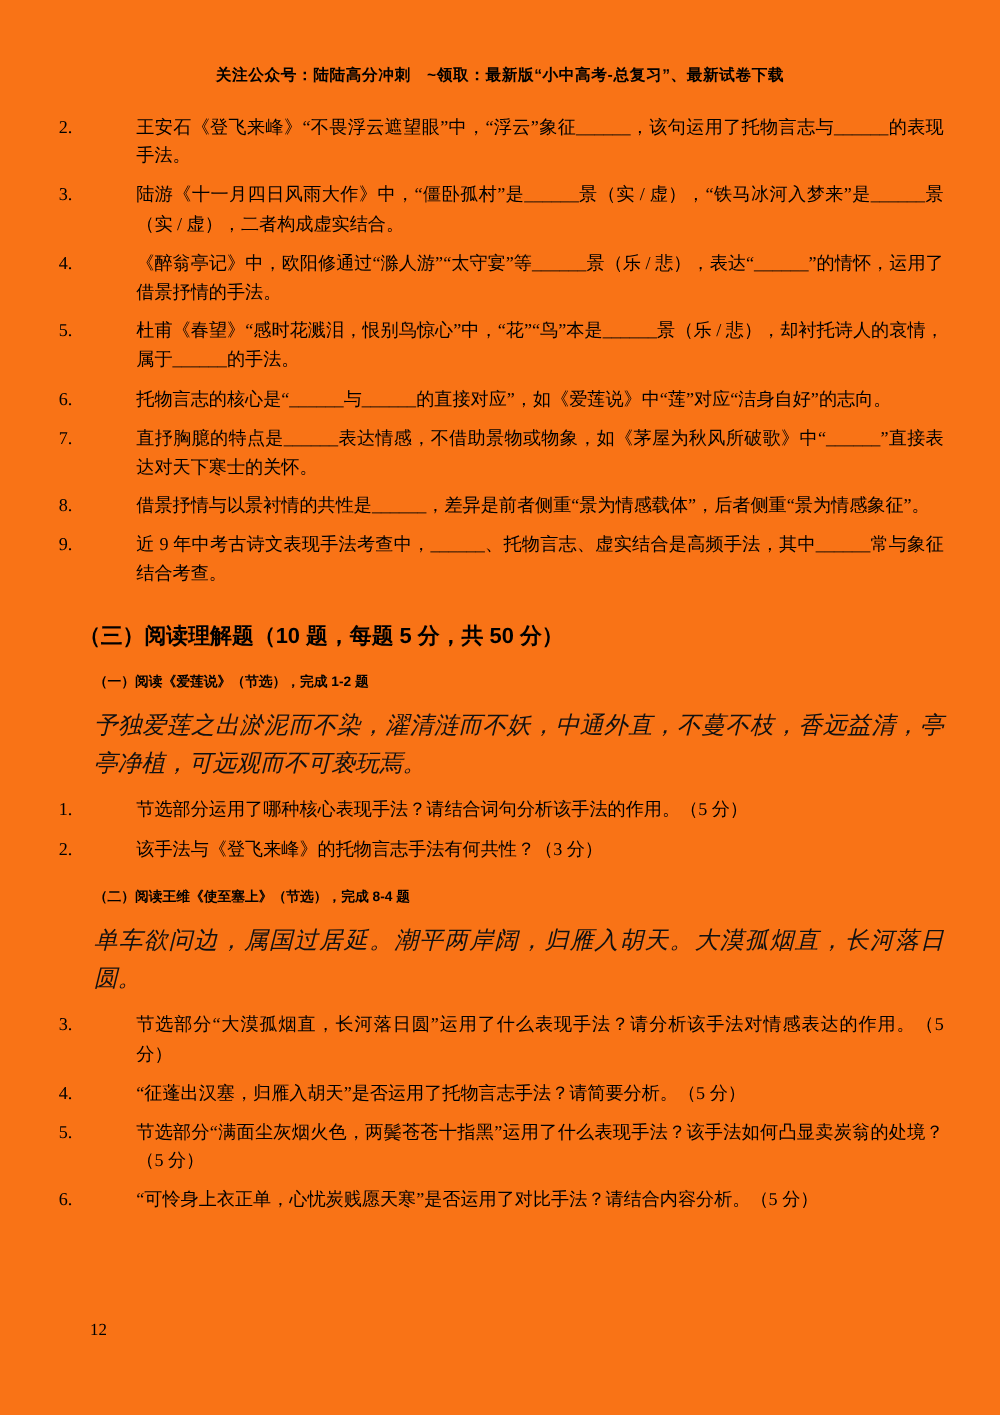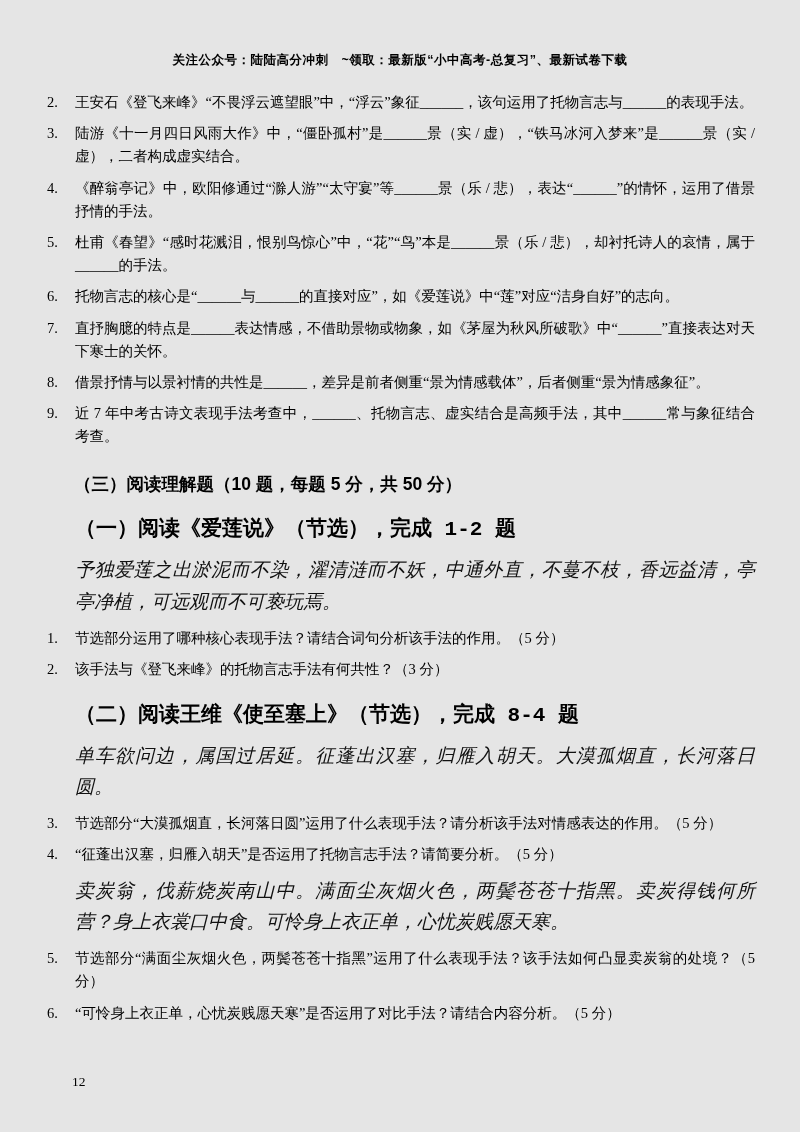--- a/index.html
+++ b/index.html
@@ -9,21 +9,21 @@
     height: 1132px;
     font-family: "Liberation Serif", serif;
     color: #000000;
     position: relative;
   }
   .page {
     position: relative;
     width: 800px;
     height: 1132px;
     padding: 52px 45px 0 45px;
-    background: #e5e5e5;
+    background: #f97316;
     overflow: hidden;
   }
   .header {
     text-align: center;
     font-family: "Liberation Sans", sans-serif;
     font-weight: bold;
     font-size: 12.5px;
     letter-spacing: 0.5px;
     margin-bottom: 22px;
     white-space: nowrap;
@@ -36,45 +36,46 @@
     margin-bottom: 8px;
   }
   .item .num {
     width: 30px;
     flex-shrink: 0;
     padding-left: 2px;
   }
   .item .txt {
     flex: 1;
     text-align: justify;
+    margin-left: 34px;
   }
   .section-title {
     font-family: "Liberation Sans", sans-serif;
     font-weight: bold;
     font-size: 17.5px;
-    margin: 24px 0 16px 29px;
+    margin: 24px 0 16px 18px;
   }
   .reading-title {
-    font-family: Liberation Mono, monospace;
+    font-family: Liberation Sans, sans-serif;
     font-weight: bold;
-    font-size: 21px;
+    font-size: 11px;
     margin: 18px 0 12px 30px;
   }
   .passage {
     margin: 0 0 10px 30px;
     font-size: 19px;
     line-height: 1.65;
     font-style: italic;
     text-align: justify;
     color: #111;
   }
   .page-number {
     position: absolute;
     left: 72px;
-    bottom: 42px;
+    bottom: 60px;
     font-size: 13.5px;
   }
 </style>
 </head>
 <body>
 
 <div class="page">
 
   <div class="header">关注公众号：陆陆高分冲刺　~领取：最新版“小中高考-总复习”、最新试卷下载</div>
 
@@ -102,54 +103,53 @@
     <div class="item">
       <span class="num">7.</span>
       <span class="txt">直抒胸臆的特点是______表达情感，不借助景物或物象，如《茅屋为秋风所破歌》中“______”直接表达对天下寒士的关怀。</span>
     </div>
     <div class="item">
       <span class="num">8.</span>
       <span class="txt">借景抒情与以景衬情的共性是______，差异是前者侧重“景为情感载体”，后者侧重“景为情感象征”。</span>
     </div>
     <div class="item">
       <span class="num">9.</span>
-      <span class="txt">近 7 年中考古诗文表现手法考查中，______、托物言志、虚实结合是高频手法，其中______常与象征结合考查。</span>
+      <span class="txt">近 9 年中考古诗文表现手法考查中，______、托物言志、虚实结合是高频手法，其中______常与象征结合考查。</span>
     </div>
   </div>
 
   <h1 class="section-title">（三）阅读理解题（10 题，每题 5 分，共 50 分）</h1>
 
   <section>
     <h2 class="reading-title">（一）阅读《爱莲说》（节选），完成 1-2 题</h2>
     <p class="passage">予独爱莲之出淤泥而不染，濯清涟而不妖，中通外直，不蔓不枝，香远益清，亭亭净植，可远观而不可亵玩焉。</p>
     <div class="item">
       <span class="num">1.</span>
       <span class="txt">节选部分运用了哪种核心表现手法？请结合词句分析该手法的作用。（5 分）</span>
     </div>
     <div class="item">
       <span class="num">2.</span>
       <span class="txt">该手法与《登飞来峰》的托物言志手法有何共性？（3 分）</span>
     </div>
   </section>
 
   <section>
     <h2 class="reading-title">（二）阅读王维《使至塞上》（节选），完成 8-4 题</h2>
-    <p class="passage">单车欲问边，属国过居延。征蓬出汉塞，归雁入胡天。大漠孤烟直，长河落日圆。</p>
+    <p class="passage">单车欲问边，属国过居延。潮平两岸阔，归雁入胡天。大漠孤烟直，长河落日圆。</p>
     <div class="item">
       <span class="num">3.</span>
       <span class="txt">节选部分“大漠孤烟直，长河落日圆”运用了什么表现手法？请分析该手法对情感表达的作用。（5 分）</span>
     </div>
     <div class="item">
       <span class="num">4.</span>
       <span class="txt">“征蓬出汉塞，归雁入胡天”是否运用了托物言志手法？请简要分析。（5 分）</span>
     </div>
   </section>
 
   <section>
-    <p class="passage">卖炭翁，伐薪烧炭南山中。满面尘灰烟火色，两鬓苍苍十指黑。卖炭得钱何所营？身上衣裳口中食。可怜身上衣正单，心忧炭贱愿天寒。</p>
     <div class="item">
       <span class="num">5.</span>
       <span class="txt">节选部分“满面尘灰烟火色，两鬓苍苍十指黑”运用了什么表现手法？该手法如何凸显卖炭翁的处境？（5 分）</span>
     </div>
     <div class="item">
       <span class="num">6.</span>
       <span class="txt">“可怜身上衣正单，心忧炭贱愿天寒”是否运用了对比手法？请结合内容分析。（5 分）</span>
     </div>
   </section>
 

